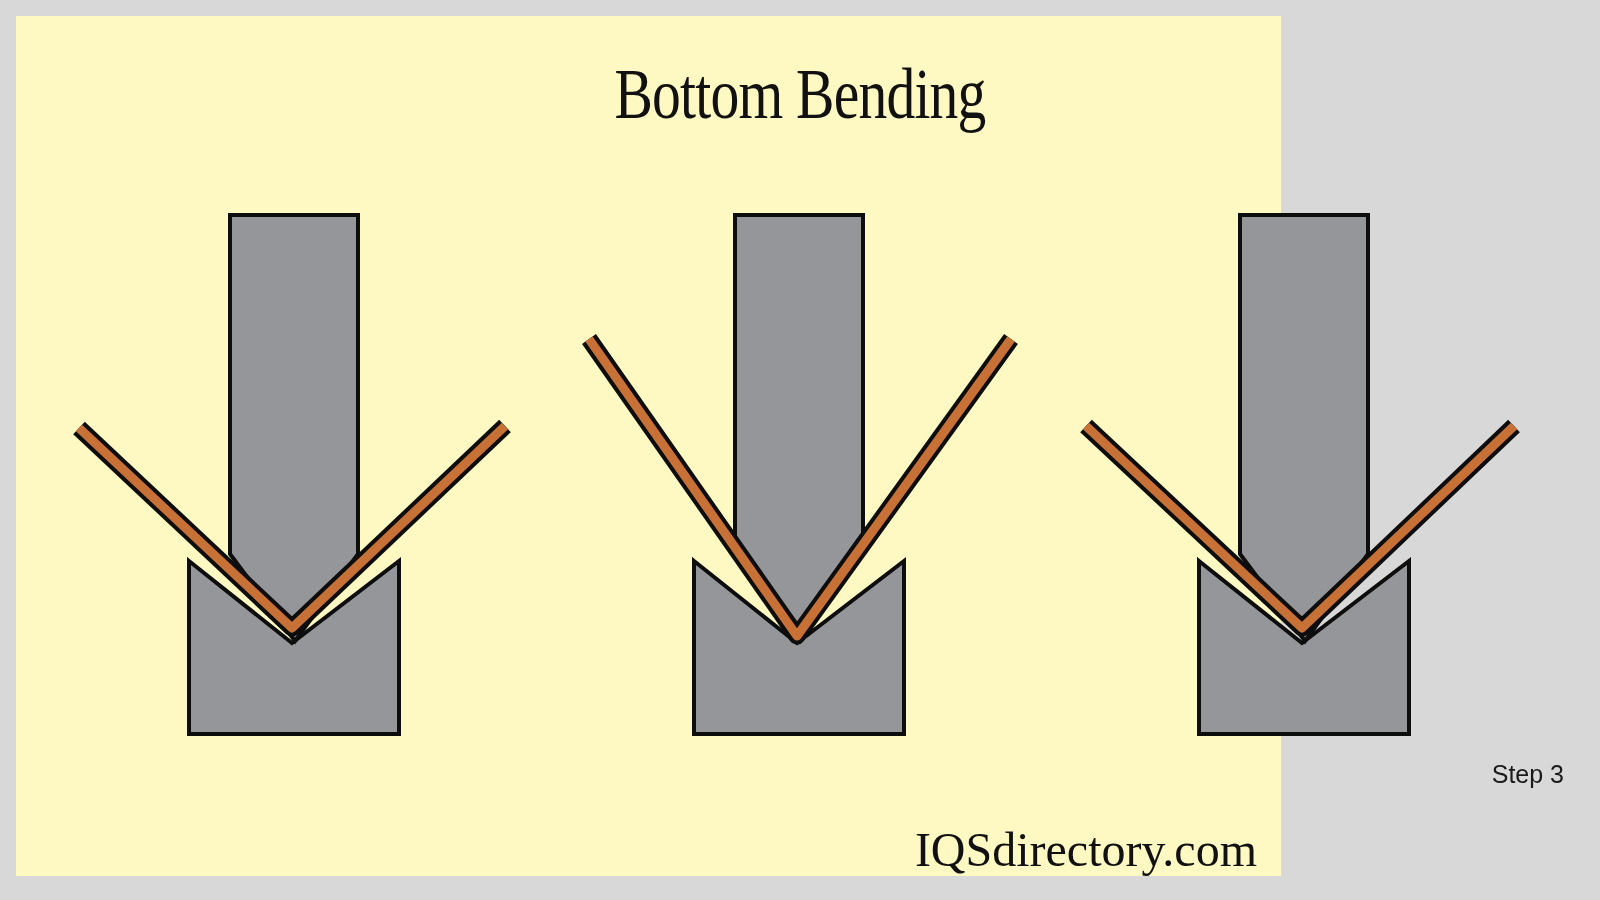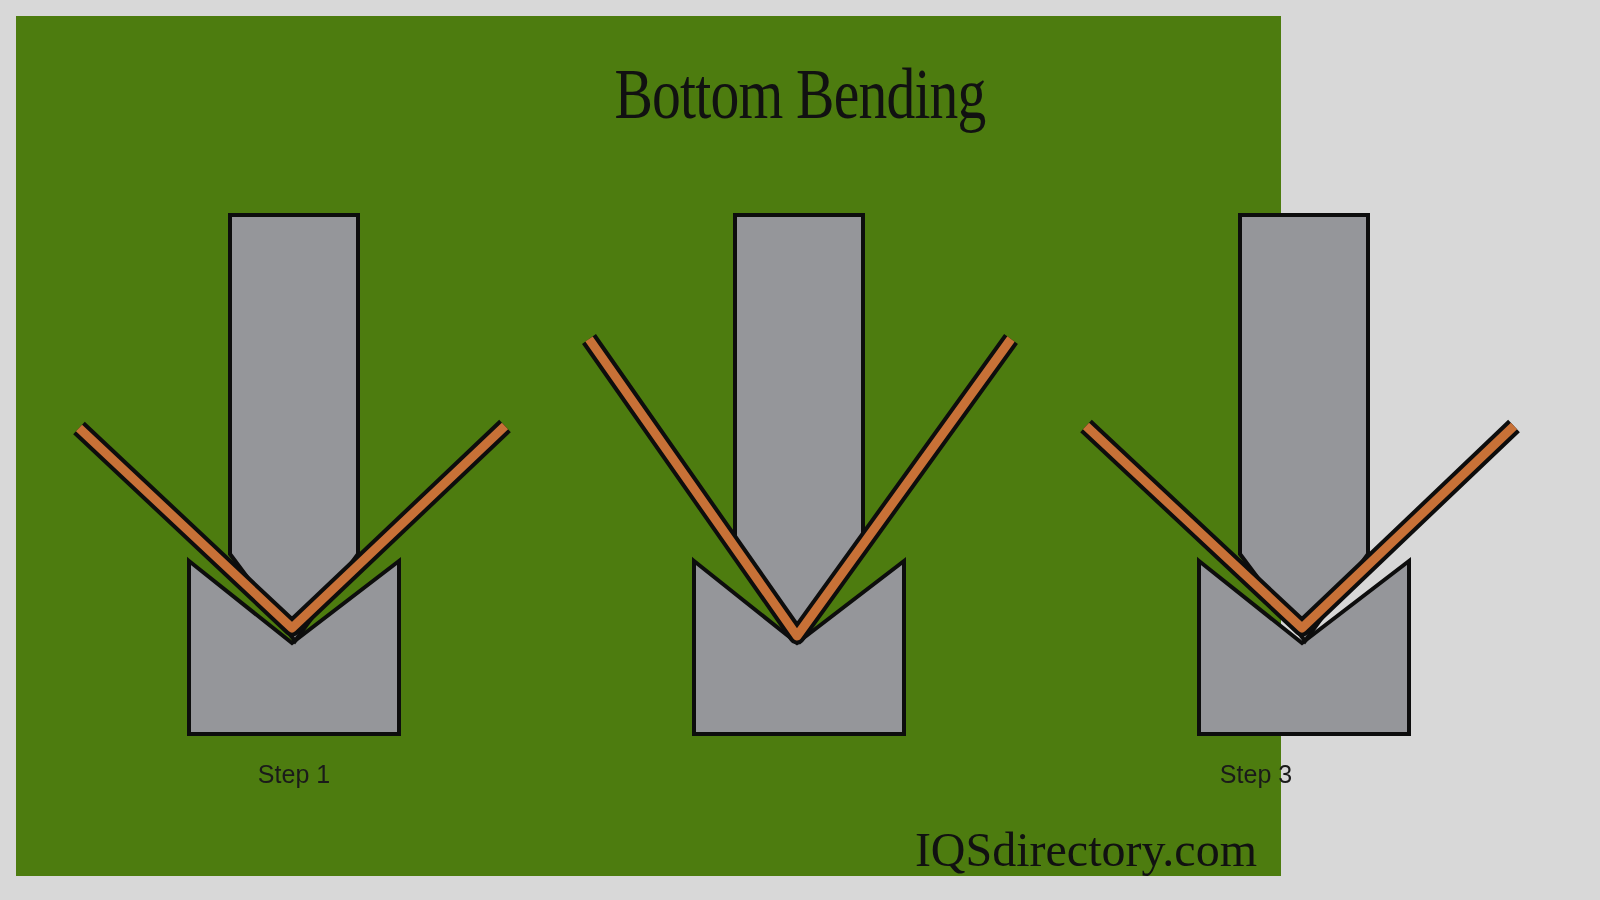--- a/index.html
+++ b/index.html
@@ -15,21 +15,21 @@
     background: #d8d8d8;
     overflow: hidden;
     font-family: "Liberation Sans", sans-serif;
   }
   #canvas-frame {
     position: absolute;
     left: 16px;
     top: 16px;
     width: 1265px;
     height: 860px;
-    background: #4d7c0f;
+    background: #fef9c3;
     box-sizing: border-box;
   }
   #page-title {
     position: absolute;
     left: 0;
     top: 38px;
     width: 1568px;
     text-align: center;
     font-family: "Liberation Serif", serif;
     font-size: 72px;
@@ -57,21 +57,21 @@
     top: 742px;
     width: 520px;
     text-align: center;
     font-family: "Liberation Sans", sans-serif;
     font-size: 25px;
     line-height: 32px;
     color: #1a1a1a;
   }
   #step-caption-1 { left: 18px; }
   #step-caption-2 { left: 523px; }
-  #step-caption-3 { left: 980px; }
+  #step-caption-3 { left: 1028px; text-align: right; }
 
   #watermark {
     position: absolute;
     right: 24px;
     top: 810px;
     font-family: Liberation Serif, serif;
     font-size: 48px;
     line-height: 48px;
     color: #111111;
     white-space: nowrap;
@@ -90,21 +90,20 @@
       <svg viewBox="0 0 520 560" xmlns="http://www.w3.org/2000/svg">
 
         <path d="M 155 370 L 258 452 L 365 370 L 365 543 L 155 543 Z" fill="#95969a" stroke="#0d0d0d" stroke-width="4" stroke-linejoin="miter"></path>
 
         <path d="M 196 24 L 324 24 L 324 363 L 261 450 L 196 363 Z" fill="#95969a" stroke="#0d0d0d" stroke-width="4" stroke-linejoin="miter"></path>
 
         <path d="M 45 237 L 258 437 L 471 235" fill="none" stroke="#0d0d0d" stroke-width="17" stroke-linejoin="round" stroke-linecap="butt"></path>
         <path d="M 45 237 L 258 437 L 471 235" fill="none" stroke="#c87137" stroke-width="9" stroke-linejoin="round" stroke-linecap="butt"></path>
       </svg>
     </div>
-    <div class="step-caption" id="step-caption-1">Step 1</div>
 
     <div class="step-figure" id="step-figure-2">
       <svg viewBox="0 0 520 560" xmlns="http://www.w3.org/2000/svg">
         <path d="M 155 370 L 258 452 L 365 370 L 365 543 L 155 543 Z" fill="#95969a" stroke="#0d0d0d" stroke-width="4" stroke-linejoin="miter"></path>
         <path d="M 196 24 L 324 24 L 324 363 L 261 450 L 196 363 Z" fill="#95969a" stroke="#0d0d0d" stroke-width="4" stroke-linejoin="miter"></path>
 
         <path d="M 50 148 L 258 445 L 472 148" fill="none" stroke="#0d0d0d" stroke-width="17" stroke-linejoin="round" stroke-linecap="butt"></path>
         <path d="M 50 148 L 258 445 L 472 148" fill="none" stroke="#c87137" stroke-width="9" stroke-linejoin="round" stroke-linecap="butt"></path>
       </svg>
     </div>

